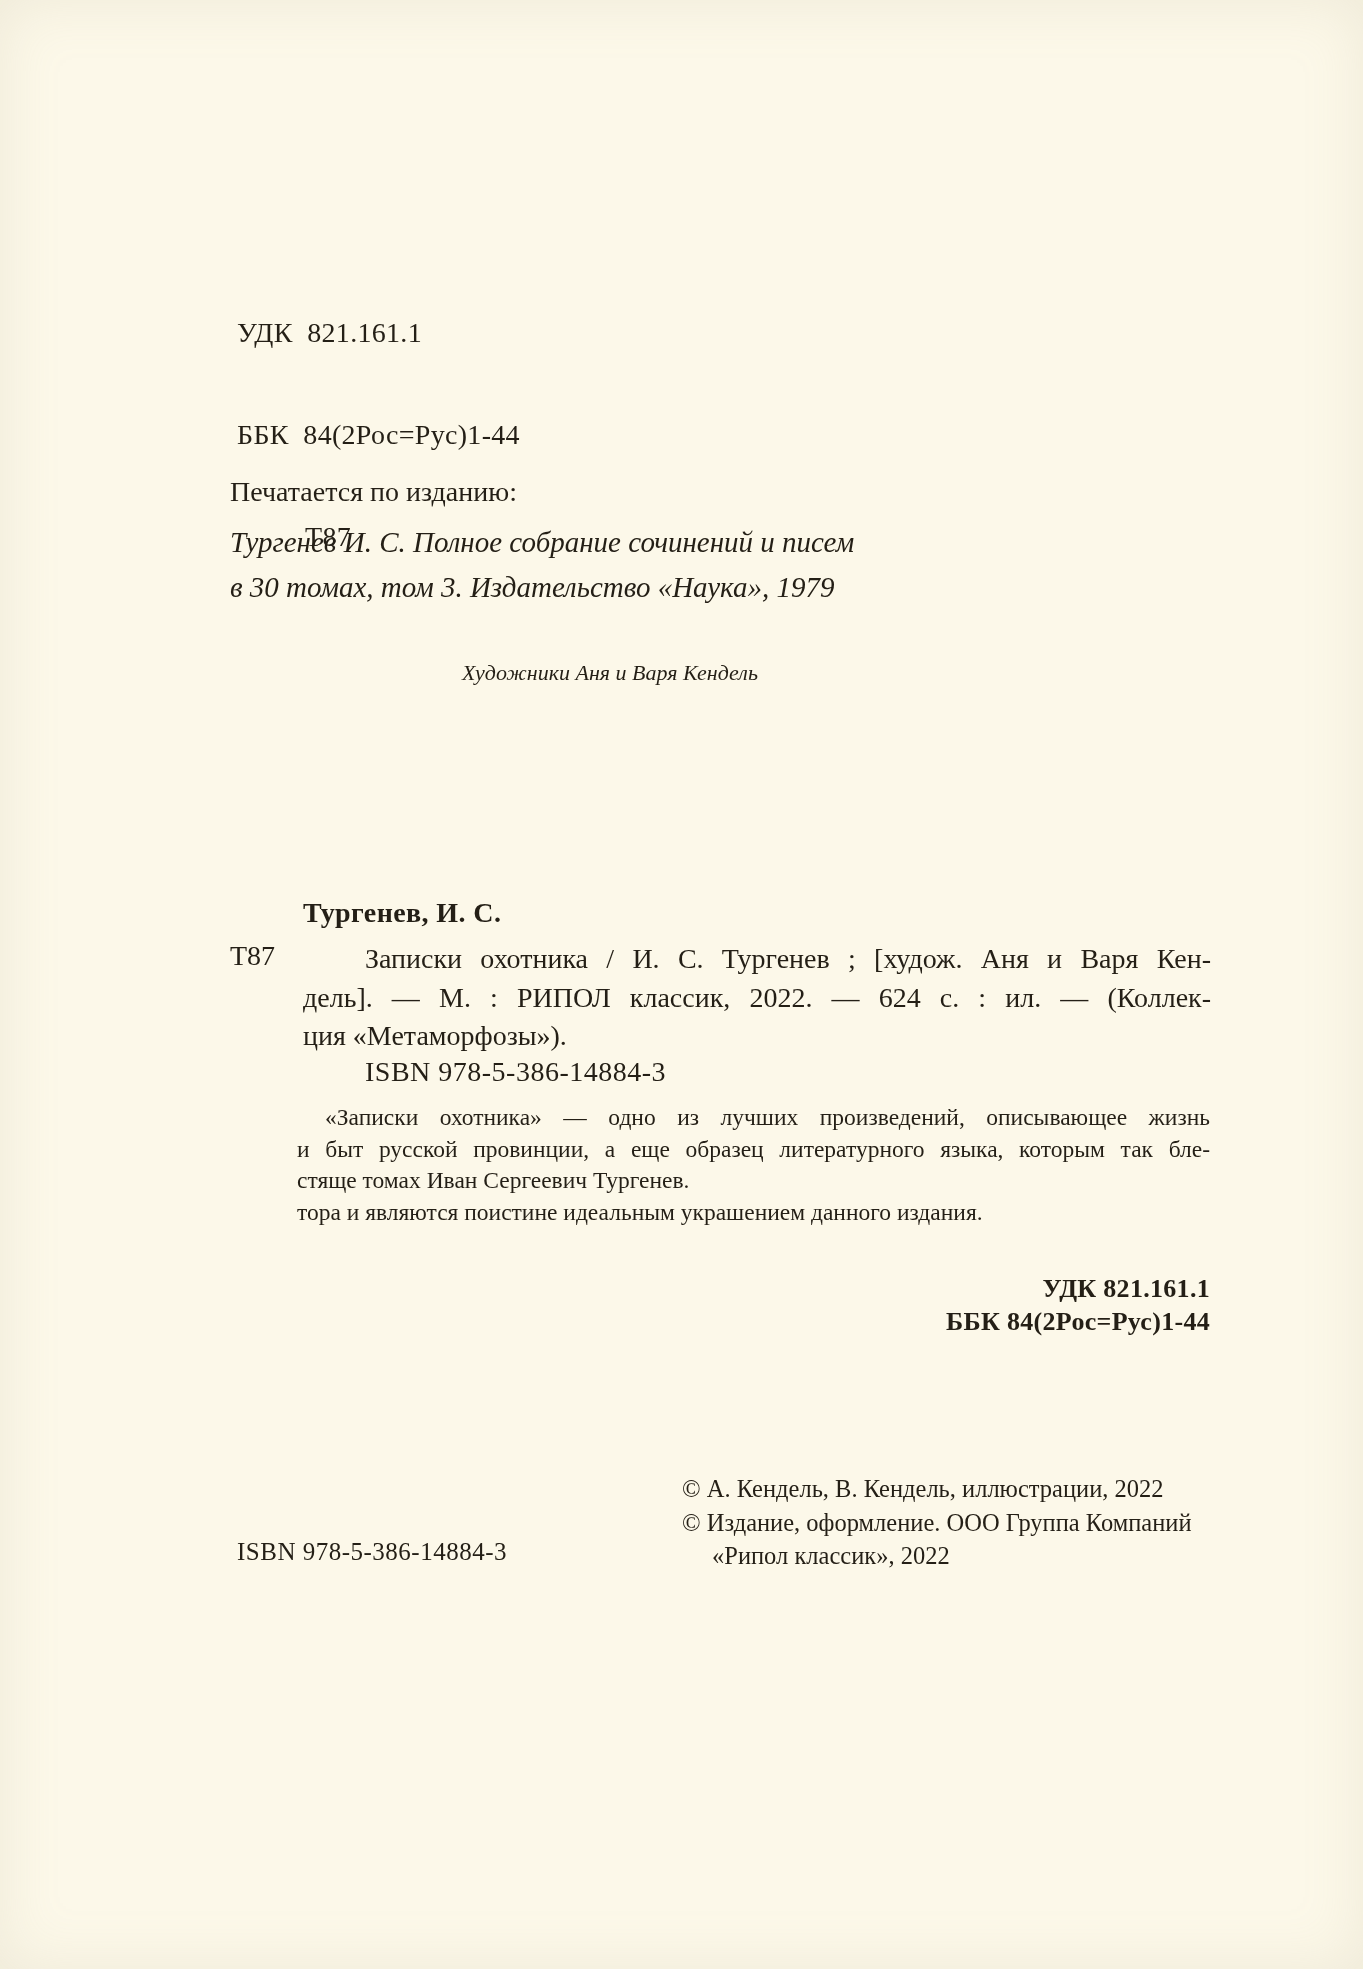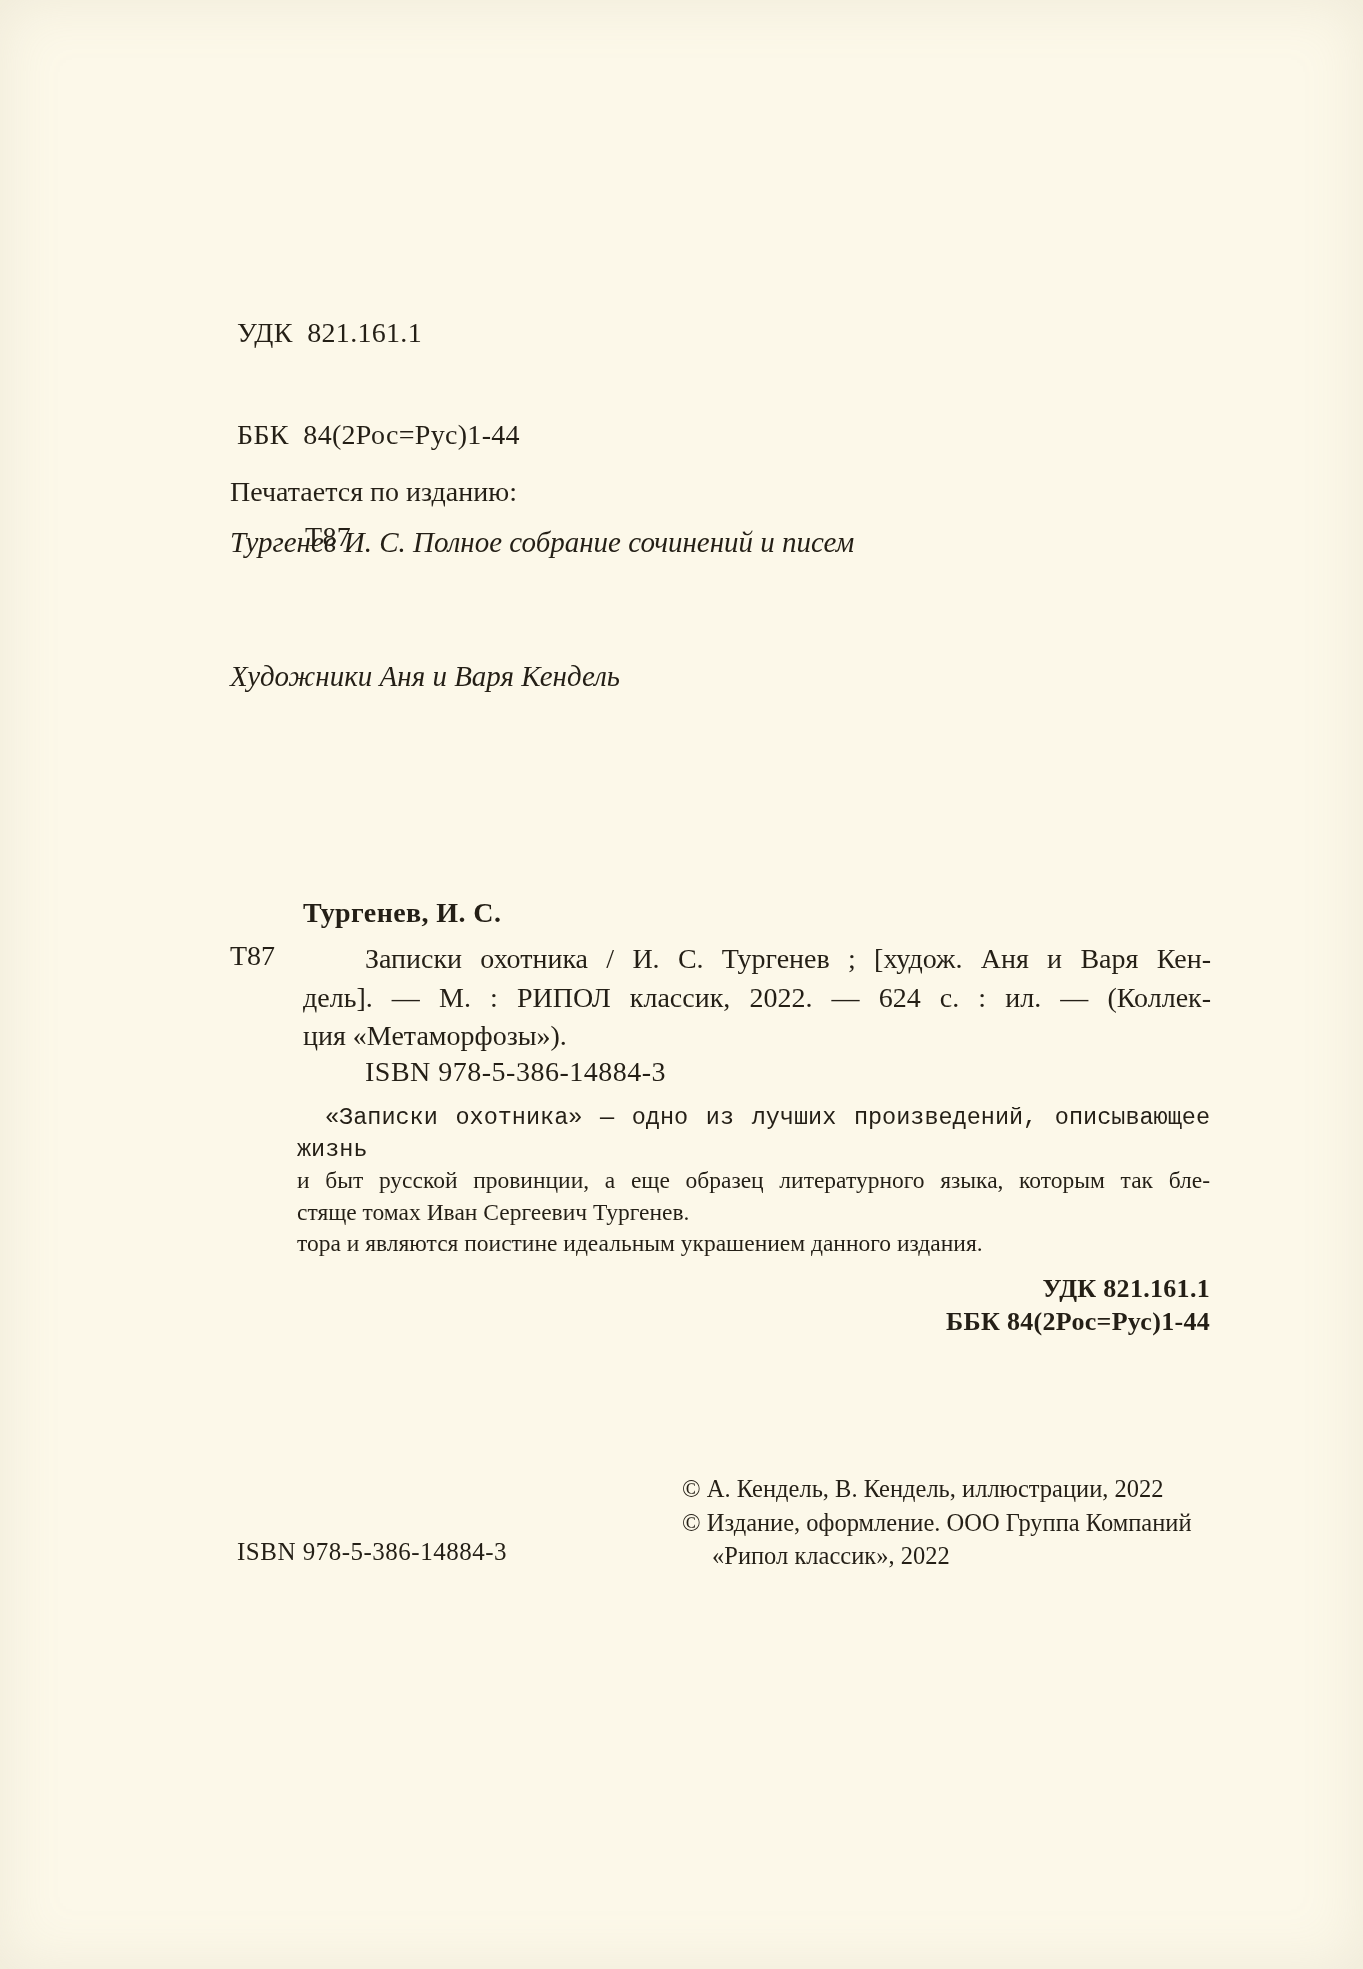--- a/index.html
+++ b/index.html
@@ -46,22 +46,23 @@
   .source-block .src-line {
     font-style: italic;
     font-size: 29px;
     line-height: 45px;
   }
 
   .artists-block {
     left: 230px;
     top: 660px;
     width: 760px;
+    text-align: center;
     font-style: italic;
-    font-size: 29px;
+    font-size: 22px;
   }
 
   
   .catalog-author {
     left: 303px;
     top: 897px;
     font-size: 28px;
     font-weight: bold;
     letter-spacing: 0.4px;
   }
@@ -94,21 +95,21 @@
     left: 297px;
     top: 1102px;
     width: 913px;
     font-size: 23.5px;
     line-height: 31.6px;
   }
   .annotation .line-fill {
     text-align: justify;
     text-align-last: justify;
   }
-  .annotation .p-indent { text-indent: 28px; font-family: Liberation Mono, monospace; }
+  .annotation .p-indent { text-indent: 28px; }
 
   
   .bottom-codes {
     right: 153px;
     top: 1272px;
     text-align: right;
     font-weight: bold;
     font-size: 26px;
     line-height: 33px;
     letter-spacing: 0.3px;
@@ -137,20 +138,21 @@
 
 <div class="abs top-codes">
   <div>УДК  821.161.1</div>
   <div>ББК  84(2Рос=Рус)1-44</div>
   <div class="indent">Т87</div>
 </div>
 
 <div class="abs source-block">
   <div class="heading">Печатается по изданию:</div>
   <div class="src-line">Тургенев И. С. Полное собрание сочинений и писем</div>
+  <div class="src-line">в 30 томах, том 3. Издательство «Наука», 1979</div>
 </div>
 
 <div class="abs artists-block">Художники Аня и Варя Кендель</div>
 
 <div class="abs catalog-author">Тургенев, И. С.</div>
 <div class="abs catalog-code">Т87</div>
 <div class="abs catalog-desc">
   <div class="line-fill first">Записки охотника / И. С. Тургенев ; [худож. Аня и Варя Кен-</div>
   <div class="line-fill">дель]. — М. : РИПОЛ классик, 2022. — 624 с. : ил. — (Коллек-</div>
   <div>ция «Метаморфозы»).</div>

